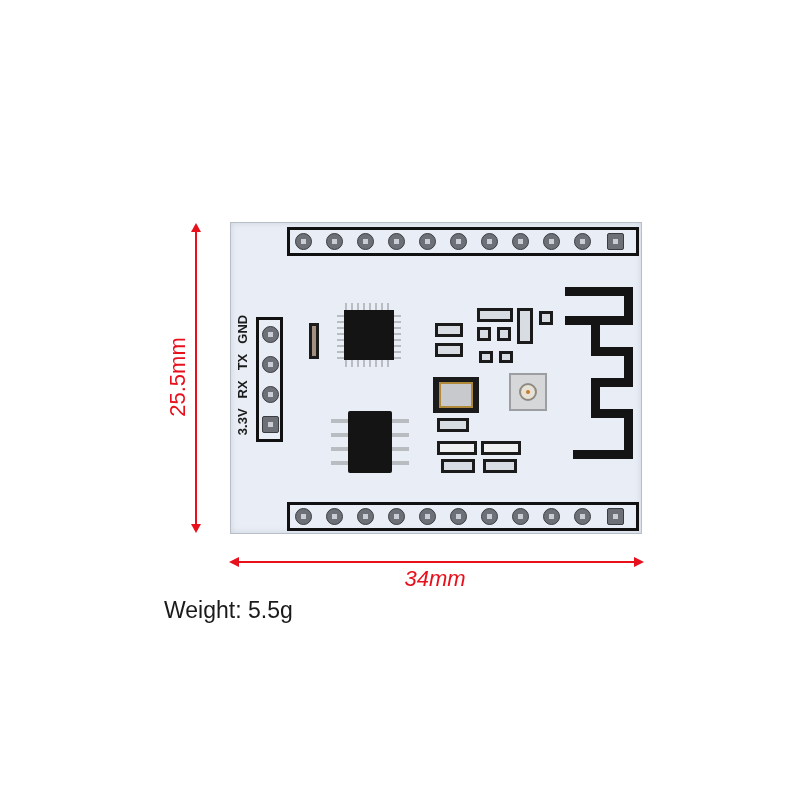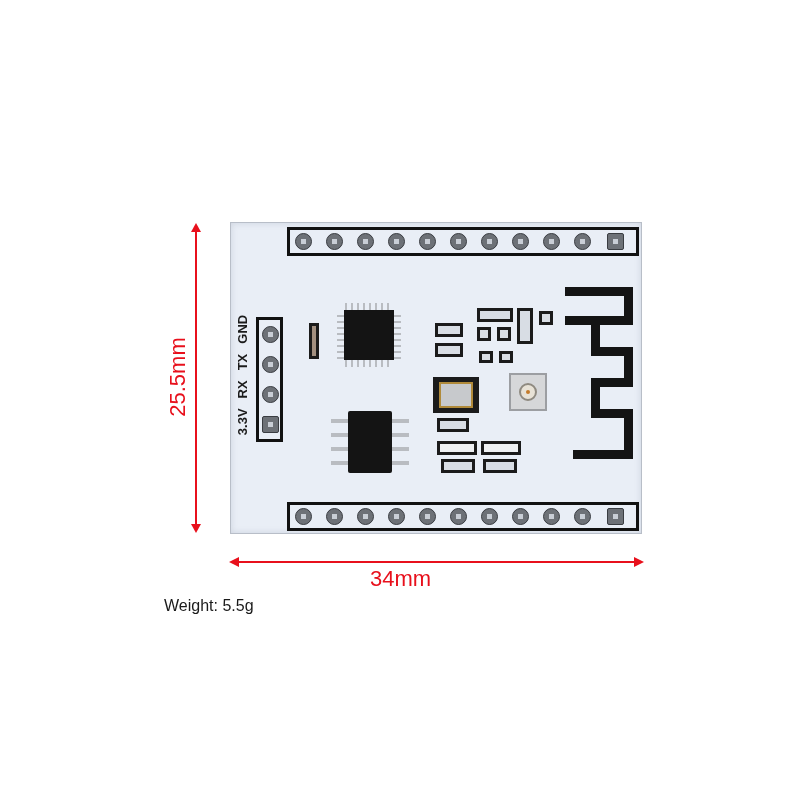--- a/index.html
+++ b/index.html
@@ -22,23 +22,23 @@
 <body>
 
 <div class="arrowline" style="left:195px;top:226px;width:2px;height:304px;"></div>
 <div class="abs" style="left:191px;top:223px;width:0;height:0;border-left:5px solid transparent;border-right:5px solid transparent;border-bottom:9px solid #e8101c;"></div>
 <div class="abs" style="left:191px;top:524px;width:0;height:0;border-left:5px solid transparent;border-right:5px solid transparent;border-top:9px solid #e8101c;"></div>
 <div class="abs dim" style="left:118px;top:362px;width:120px;height:30px;font-size:22px;text-align:center;transform:rotate(-90deg);transform-origin:center;line-height:30px;">25.5mm</div>
 
 <div class="arrowline" style="left:234px;top:561px;width:404px;height:2px;"></div>
 <div class="abs" style="left:229px;top:557px;width:0;height:0;border-top:5px solid transparent;border-bottom:5px solid transparent;border-right:10px solid #e8101c;"></div>
 <div class="abs" style="left:634px;top:557px;width:0;height:0;border-top:5px solid transparent;border-bottom:5px solid transparent;border-left:10px solid #e8101c;"></div>
-<div class="abs dim" style="left:370px;top:566px;width:130px;font-size:22px;">34mm</div>
+<div class="abs dim" style="left:370px;top:566px;width:130px;font-size:22px;text-align:center;font-style:italic;">34mm</div>
 
-<div class="abs" style="left:164px;top:597px;font-size:16px;color:#1a1a1a;text-align:right;">Weight: 5.5g</div>
+<div class="abs" style="left:164px;top:597px;font-size:23px;color:#1a1a1a;text-align:right;">Weight: 5.5g</div>
 
 <div class="abs pcb">
 
   <div class="abs header" style="left:56px;top:4px;width:352px;height:29px;">
     <div class="pin" style="left:5px;top:3px"></div>
     <div class="pin" style="left:36px;top:3px"></div>
     <div class="pin" style="left:67px;top:3px"></div>
     <div class="pin" style="left:98px;top:3px"></div>
     <div class="pin" style="left:129px;top:3px"></div>
     <div class="pin" style="left:160px;top:3px"></div>

